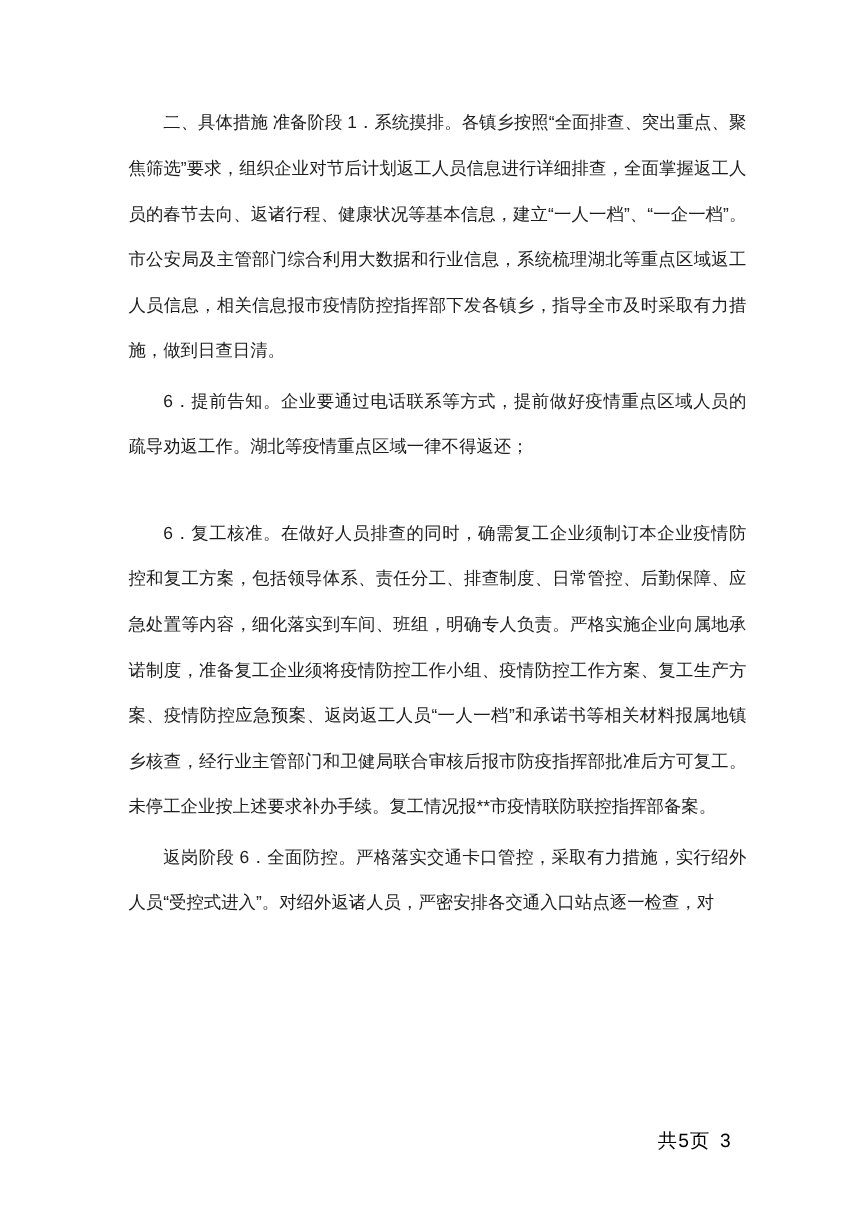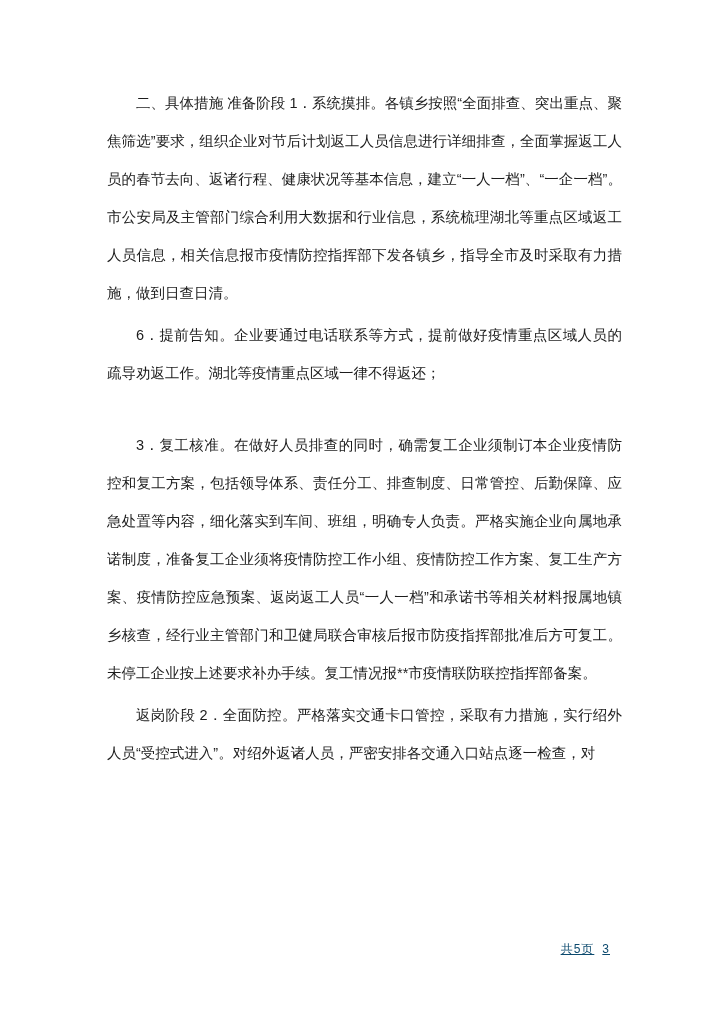--- a/index.html
+++ b/index.html
@@ -33,37 +33,36 @@
     .para.indent {
       text-indent: 29px;
     }
     .spacer {
       height: 30px;
     }
     .footer {
       position: absolute;
       top: 941px;
       right: 110px;
-      font-size: 12px;
-      color: #0c4a6e;
+      font-size: 16px;
+      color: #000000;
       letter-spacing: 1px;
-      text-decoration: underline;
     }
     .footer .page-num {
       margin-left: 8px;
     }
   </style>
 </head>
 <body>
 
 <div class="page">
   <div class="content">
     <p class="para indent">二、具体措施 准备阶段 1．系统摸排。各镇乡按照“全面排查、突出重点、聚焦筛选”要求，组织企业对节后计划返工人员信息进行详细排查，全面掌握返工人员的春节去向、返诸行程、健康状况等基本信息，建立“一人一档”、“一企一档”。市公安局及主管部门综合利用大数据和行业信息，系统梳理湖北等重点区域返工人员信息，相关信息报市疫情防控指挥部下发各镇乡，指导全市及时采取有力措施，做到日查日清。</p>
     <p class="para indent">6．提前告知。企业要通过电话联系等方式，提前做好疫情重点区域人员的疏导劝返工作。湖北等疫情重点区域一律不得返还；</p>
     <div class="spacer"></div>
-    <p class="para indent">3．复工核准。在做好人员排查的同时，确需复工企业须制订本企业疫情防控和复工方案，包括领导体系、责任分工、排查制度、日常管控、后勤保障、应急处置等内容，细化落实到车间、班组，明确专人负责。严格实施企业向属地承诺制度，准备复工企业须将疫情防控工作小组、疫情防控工作方案、复工生产方案、疫情防控应急预案、返岗返工人员“一人一档”和承诺书等相关材料报属地镇乡核查，经行业主管部门和卫健局联合审核后报市防疫指挥部批准后方可复工。未停工企业按上述要求补办手续。复工情况报**市疫情联防联控指挥部备案。</p>
-    <p class="para indent">返岗阶段 2．全面防控。严格落实交通卡口管控，采取有力措施，实行绍外人员“受控式进入”。对绍外返诸人员，严密安排各交通入口站点逐一检查，对</p>
+    <p class="para indent">6．复工核准。在做好人员排查的同时，确需复工企业须制订本企业疫情防控和复工方案，包括领导体系、责任分工、排查制度、日常管控、后勤保障、应急处置等内容，细化落实到车间、班组，明确专人负责。严格实施企业向属地承诺制度，准备复工企业须将疫情防控工作小组、疫情防控工作方案、复工生产方案、疫情防控应急预案、返岗返工人员“一人一档”和承诺书等相关材料报属地镇乡核查，经行业主管部门和卫健局联合审核后报市防疫指挥部批准后方可复工。未停工企业按上述要求补办手续。复工情况报**市疫情联防联控指挥部备案。</p>
+    <p class="para indent">返岗阶段 6．全面防控。严格落实交通卡口管控，采取有力措施，实行绍外人员“受控式进入”。对绍外返诸人员，严密安排各交通入口站点逐一检查，对</p>
   </div>
 
   <div class="footer">
     <span>共5页</span><span class="page-num">3</span>
   </div>
 </div>
 
 </body></html>

